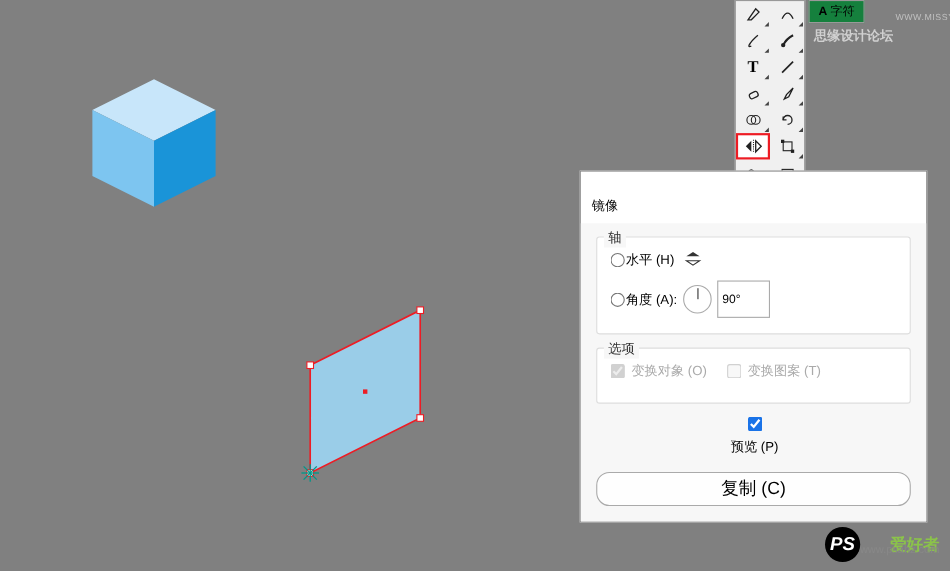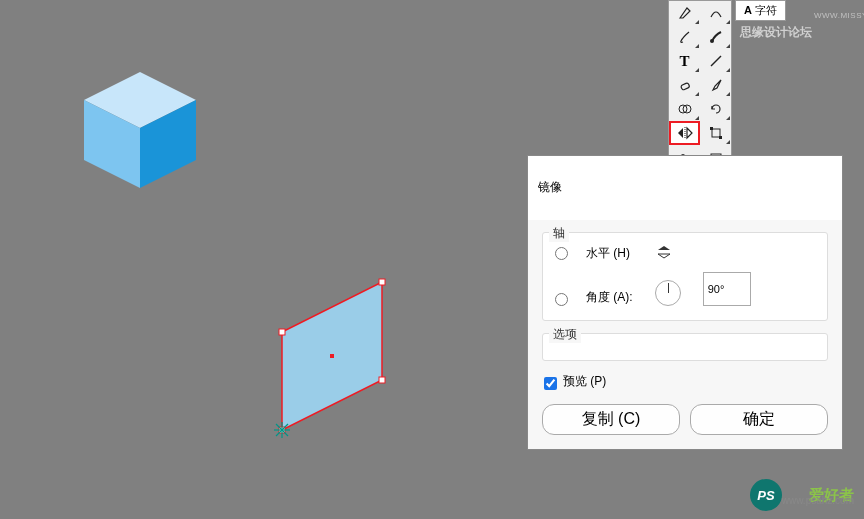--- a/index.html
+++ b/index.html
@@ -60,36 +60,37 @@
     .watermark-url {
       position: absolute;
       top: 11px; left: 814px;
       color: #c0c0c0;
       font-size: 8px;
       letter-spacing: 0.5px;
     }
     .char-btn {
       position: absolute;
       top: 0; left: 735px;
-      background: #ffffff;
+      background: #15803d;
       border: 1px solid #999;
       padding: 2px 8px;
       font-size: 11px;
     }
     .dialog {
       position: absolute;
       top: 155px; left: 527px;
       width: 316px;
       background: #fff;
       border: 1px solid #888;
     }
     .dialog-title {
-      padding: 23px 10px;
+      padding: 6px 10px;
       font-size: 12px;
       border-bottom: 1px solid transparent;
+      margin-top: 17px;
     }
     .dialog-body {
       background: #f7f7f7;
       padding: 12px 14px 14px 14px;
     }
     .fieldset {
       border: 1px solid #ddd;
       border-radius: 3px;
       padding: 12px 12px 14px 12px;
       margin-bottom: 12px;
@@ -101,23 +102,23 @@
       top: -8px; left: 6px;
       background: #f7f7f7;
       padding: 0 4px;
       font-size: 12px;
       color: #333;
     }
     .radio-row {
       display: flex;
       align-items: center;
       margin-bottom: 10px;
-      gap: 18px;
-    }
-    .radio-row:last-child { margin-bottom: 0; align-items: flex-end; }
+      gap: 1px;
+    }
+    .radio-row:last-child { margin-bottom: 0; }
     .radio-row label { cursor: pointer; }
     .flip-icon {
       margin-left: 8px;
       font-size: 12px;
       color: #333;
     }
     .angle-knob {
       width: 26px; height: 26px;
       border: 1px solid #aaa;
       border-radius: 50%;
@@ -141,23 +142,24 @@
     .check-row {
       display: flex;
       align-items: center;
       gap: 6px;
       margin-bottom: 6px;
     }
     .disabled-text { color: #aaa; }
     .opts-flex { display: flex; gap: 18px; }
     .preview-row {
       display: flex;
-      align-items: flex-end;
+      align-items: center;
       gap: 6px;
       margin: 10px 0 14px 2px;
+      flex-direction: column;
     }
     .btn-row {
       display: flex;
       gap: 10px;
       justify-content: flex-start;
     }
     .btn {
       flex: 1;
       border: 1px solid #aaa;
       border-radius: 12px;
@@ -169,25 +171,25 @@
     }
     .ps-logo {
       position: absolute;
       bottom: 8px; right: 10px;
       display: flex;
       align-items: center;
       gap: 6px;
     }
     .ps-badge {
       width: 32px; height: 32px;
-      background: #0f766e;
+      background: #000000;
       border-radius: 50%;
       color: #fff;
       font-weight: bold;
-      font-size: 13px;
+      font-size: 17px;
       display: flex;
       align-items: center;
       justify-content: center;
       font-style: italic;
     }
     .ps-text {
       color: #8bc34a;
       font-size: 15px;
       font-weight: bold;
       margin-left: 21px;
@@ -362,30 +364,39 @@
       <div class="radio-row">
         <input type="radio" name="axis" style="">
         <label>角度 (A):</label>
         <div class="angle-knob"></div>
         <input class="angle-input" value="90°" style="">
       </div>
     </div>
 
     <div class="fieldset">
       <span class="fieldset-label">选项</span>
+      <div class="opts-flex">
+        <div class="check-row">
+          <input type="checkbox" checked="" disabled="" style="">
+          <span class="disabled-text">变换对象 (O)</span>
+        </div>
+        <div class="check-row">
+          <input type="checkbox" disabled="" style="">
+          <span class="disabled-text">变换图案 (T)</span>
+        </div>
+      </div>
     </div>
 
     <div class="preview-row">
       <input type="checkbox" checked="" style="">
       <label>预览 (P)</label>
     </div>
 
     <div class="btn-row">
       <div class="btn">复制 (C)</div>
-      <div class="btn">确定</div>
     </div>
   </div>
 </div>
 
 <div class="ps-logo">
   <div class="ps-badge">PS</div>
   <div style="position:relative;">
     <span class="ps-text">爱好者</span>
     <div class="ps-url">www.psahz.com</div>
   </div>

